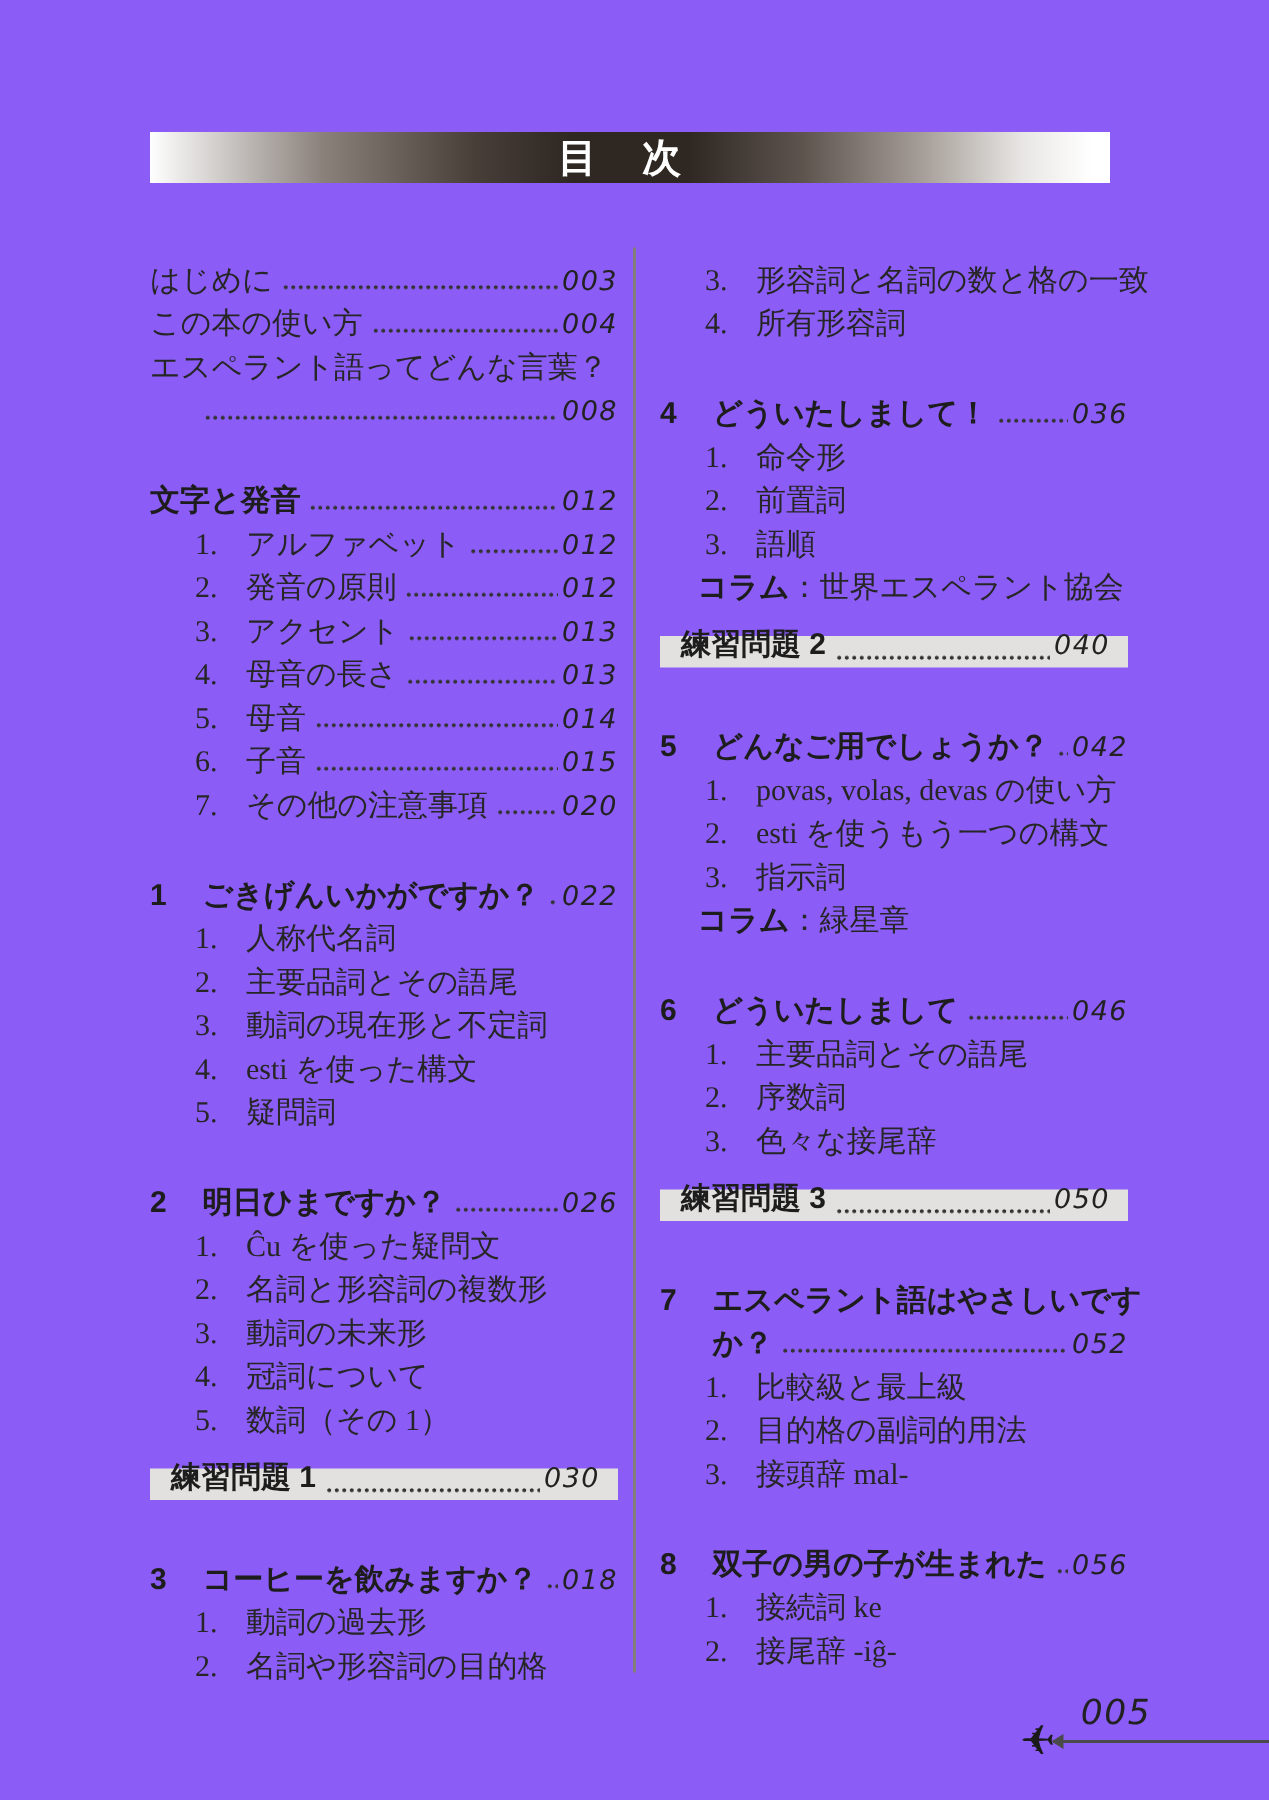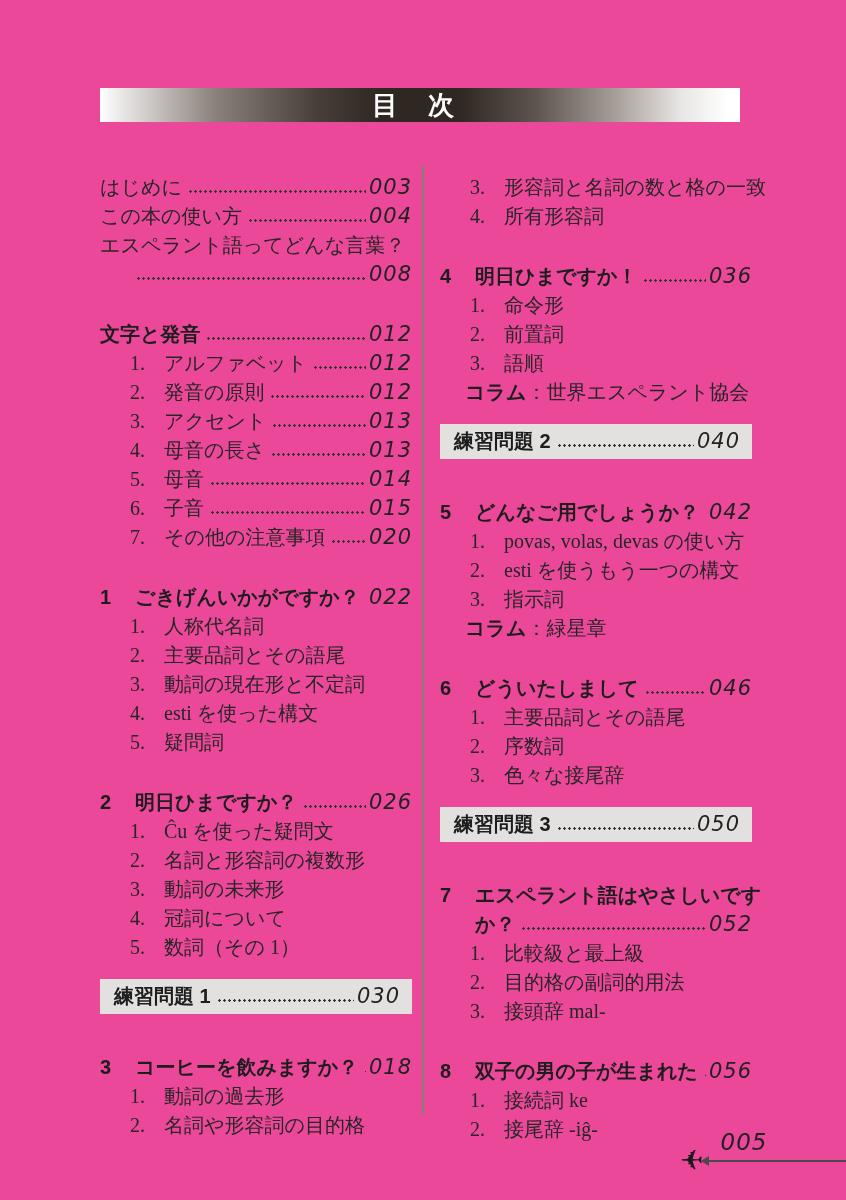--- a/index.html
+++ b/index.html
@@ -1,16 +1,16 @@
 <!DOCTYPE html>
 <html><head>
 <meta charset="utf-8">
 <style>
   html,body{margin:0;padding:0;background:#ffffff;}
-  .page{position:relative;width:846px;height:1200px;background:#ec4899;overflow:hidden;
+  .page{position:relative;width:846px;height:1200px;background:#8b5cf6;overflow:hidden;
         font-family:"Liberation Serif","DejaVu Serif",serif;text-decoration:underline;}
 
   
   .title-bar{position:absolute;left:100px;top:88px;width:640px;height:34px;
     background:linear-gradient(to right,#ffffff 0%,#8a817b 18%,#473e38 34%,#2e2722 44%,
       #2e2722 56%,#5d544e 68%,#a39b95 80%,#e9e7e5 91%,#ffffff 98%);
     display:flex;align-items:center;}
   .title-bar .title{color:#ffffff;font-family:"Liberation Sans","DejaVu Sans",sans-serif;
     font-weight:700;font-size:26px;padding-left:272px;letter-spacing:2px;white-space:pre;}
 
@@ -32,27 +32,27 @@
   .front-cont{padding-left:30px;}
   .sub{padding-left:30px;}
   .sub .num{width:34px;}
   .section,.chapter,.chapter-cont,.exercise{
     font-family:"Liberation Sans","DejaVu Sans",sans-serif;font-weight:700;color:#1d1d1d;}
   .chapter .num{width:35px;}
   .chapter-cont{padding-left:35px;}
   .colnote{padding-left:25px;}
   .colnote .klabel{font-family:"Liberation Sans","DejaVu Sans",sans-serif;font-weight:700;
     color:#1d1d1d;flex:none;}
-  .exercise{background:#e2e1df;height:35px;padding:0 12px 0 14px;}
+  .exercise{background:#e2e1df;height:21px;padding:0 12px 0 14px;align-items:flex-end;}
 
   .leader{flex:1;height:3px;align-self:center;transform:translateY(4px);margin:0 3px 0 6px;
     background-image:radial-gradient(circle,#333333 1.1px,transparent 1.45px);
     background-size:5px 3px;background-position:0 0;background-repeat:repeat-x;}
   .page-num{flex:none;font-family:"DejaVu Sans","Liberation Sans",sans-serif;
-    font-style:italic;font-weight:400;font-size:21px;color:#222222;letter-spacing:1px;}
+    font-style:italic;font-weight:400;font-size:18px;color:#222222;letter-spacing:1px;}
 
   
   .folio{position:absolute;left:712px;top:1129px;width:64px;text-align:center;
     font-family:"DejaVu Sans","Liberation Sans",sans-serif;font-style:italic;
     font-size:23px;color:#222222;letter-spacing:1px;}
   .footer-line{position:absolute;left:702px;top:1160px;width:144px;height:2px;background:#4a4a4a;}
   .footer-line::before{content:"";position:absolute;left:-1px;top:-4px;width:0;height:0;
     border-top:5px solid transparent;border-bottom:5px solid transparent;
     border-right:8px solid #4a4a4a;}
   .plane{position:absolute;left:680px;top:1144px;font-size:28px;color:#1a1a1a;
@@ -223,21 +223,21 @@
           <span class="text">形容詞と名詞の数と格の一致</span>
         </div>
         <div class="row sub">
           <span class="num">4.</span>
           <span class="text">所有形容詞</span>
         </div>
       </div>
       <div class="block">
         <div class="row chapter">
           <span class="num">4</span>
-          <span class="text">明日ひまですか！</span>
+          <span class="text">どういたしまして！</span>
           <span class="leader"></span>
           <span class="page-num">036</span>
         </div>
         <div class="row sub">
           <span class="num">1.</span>
           <span class="text">命令形</span>
         </div>
         <div class="row sub">
           <span class="num">2.</span>
           <span class="text">前置詞</span>

